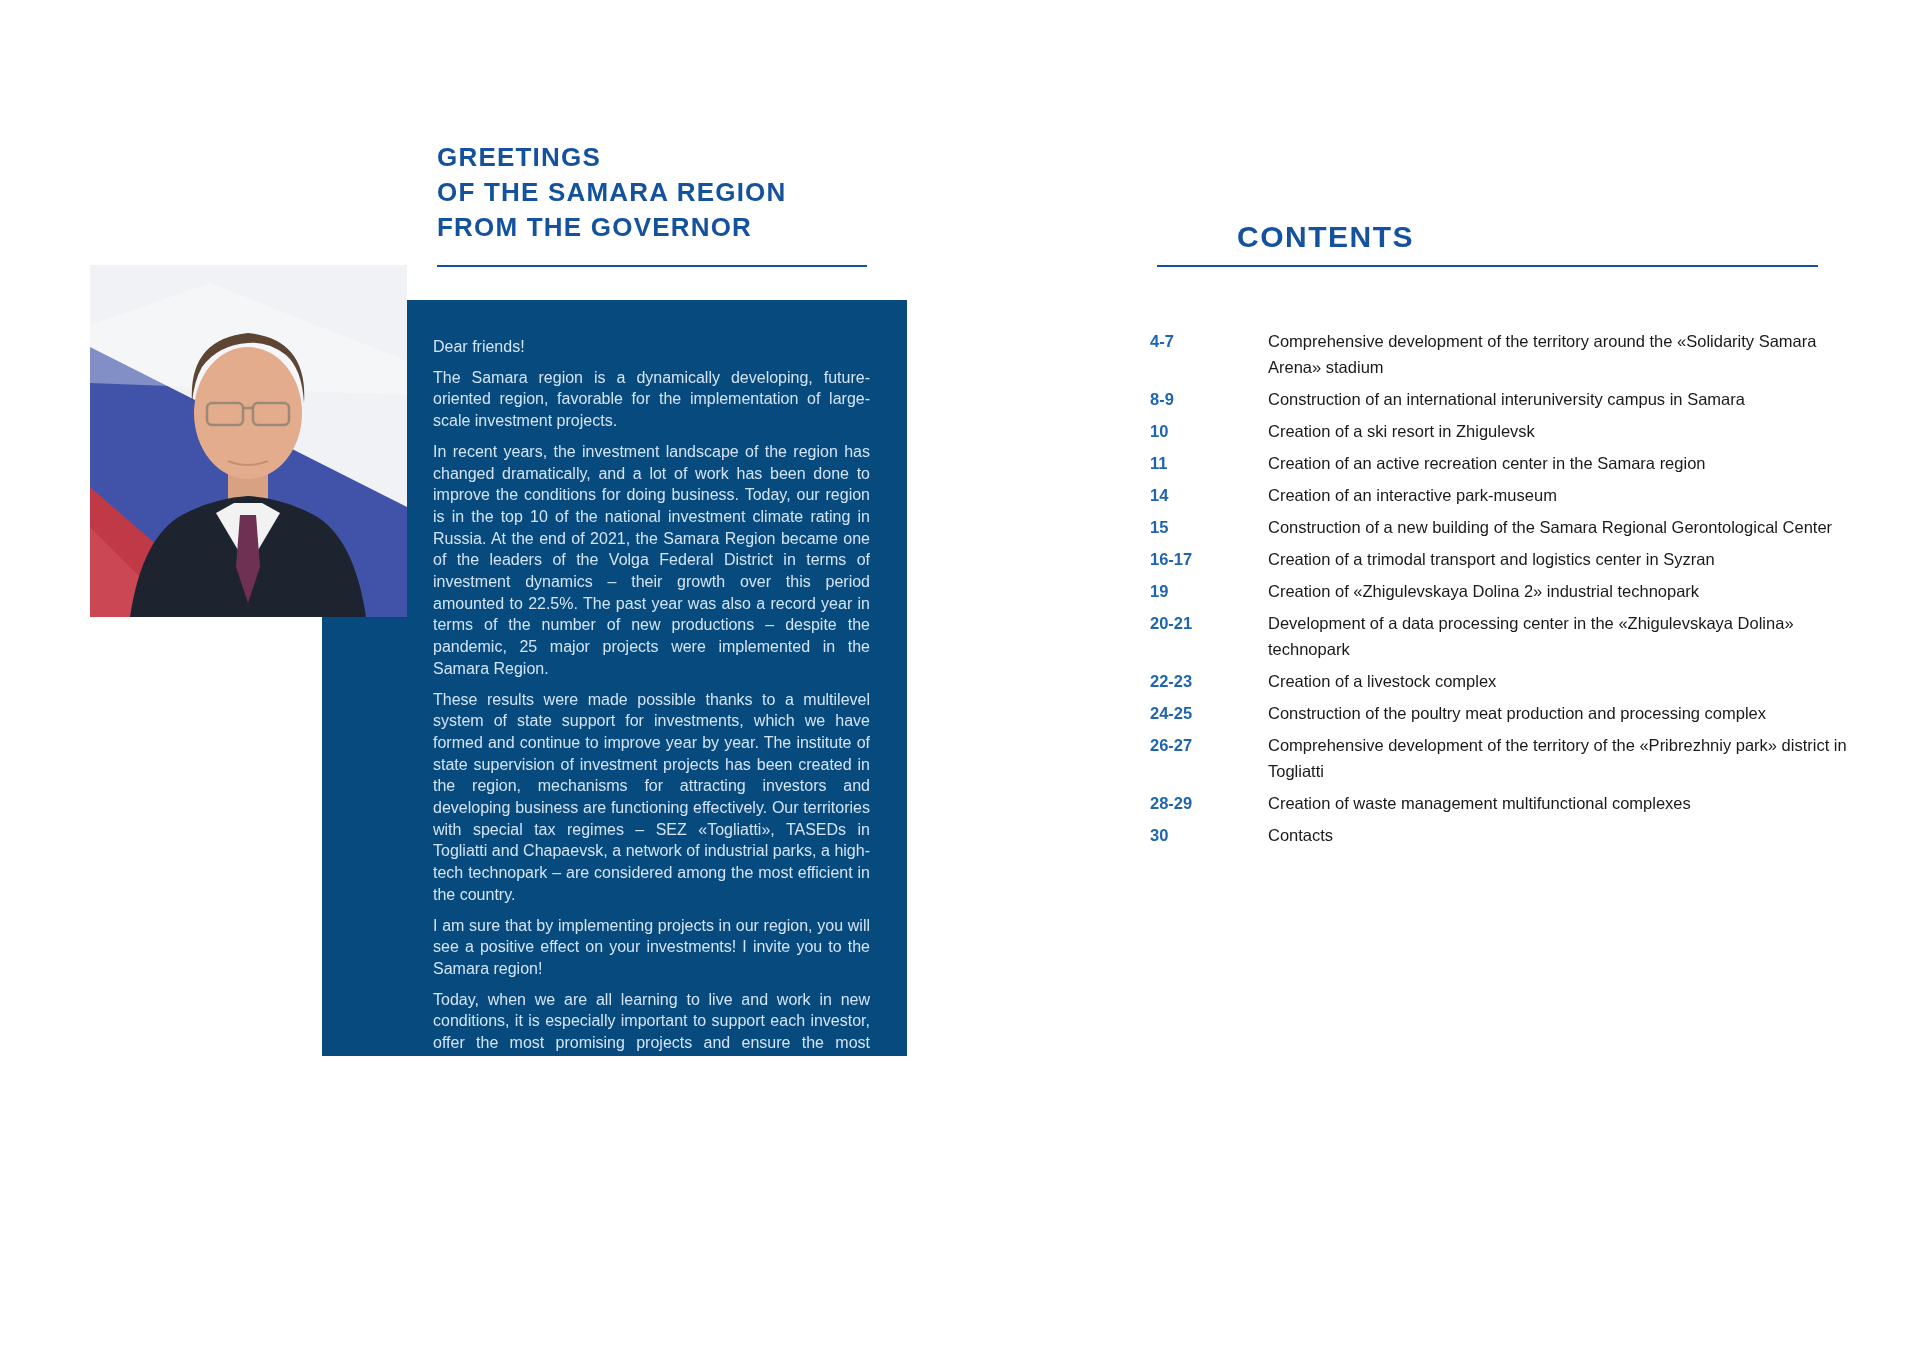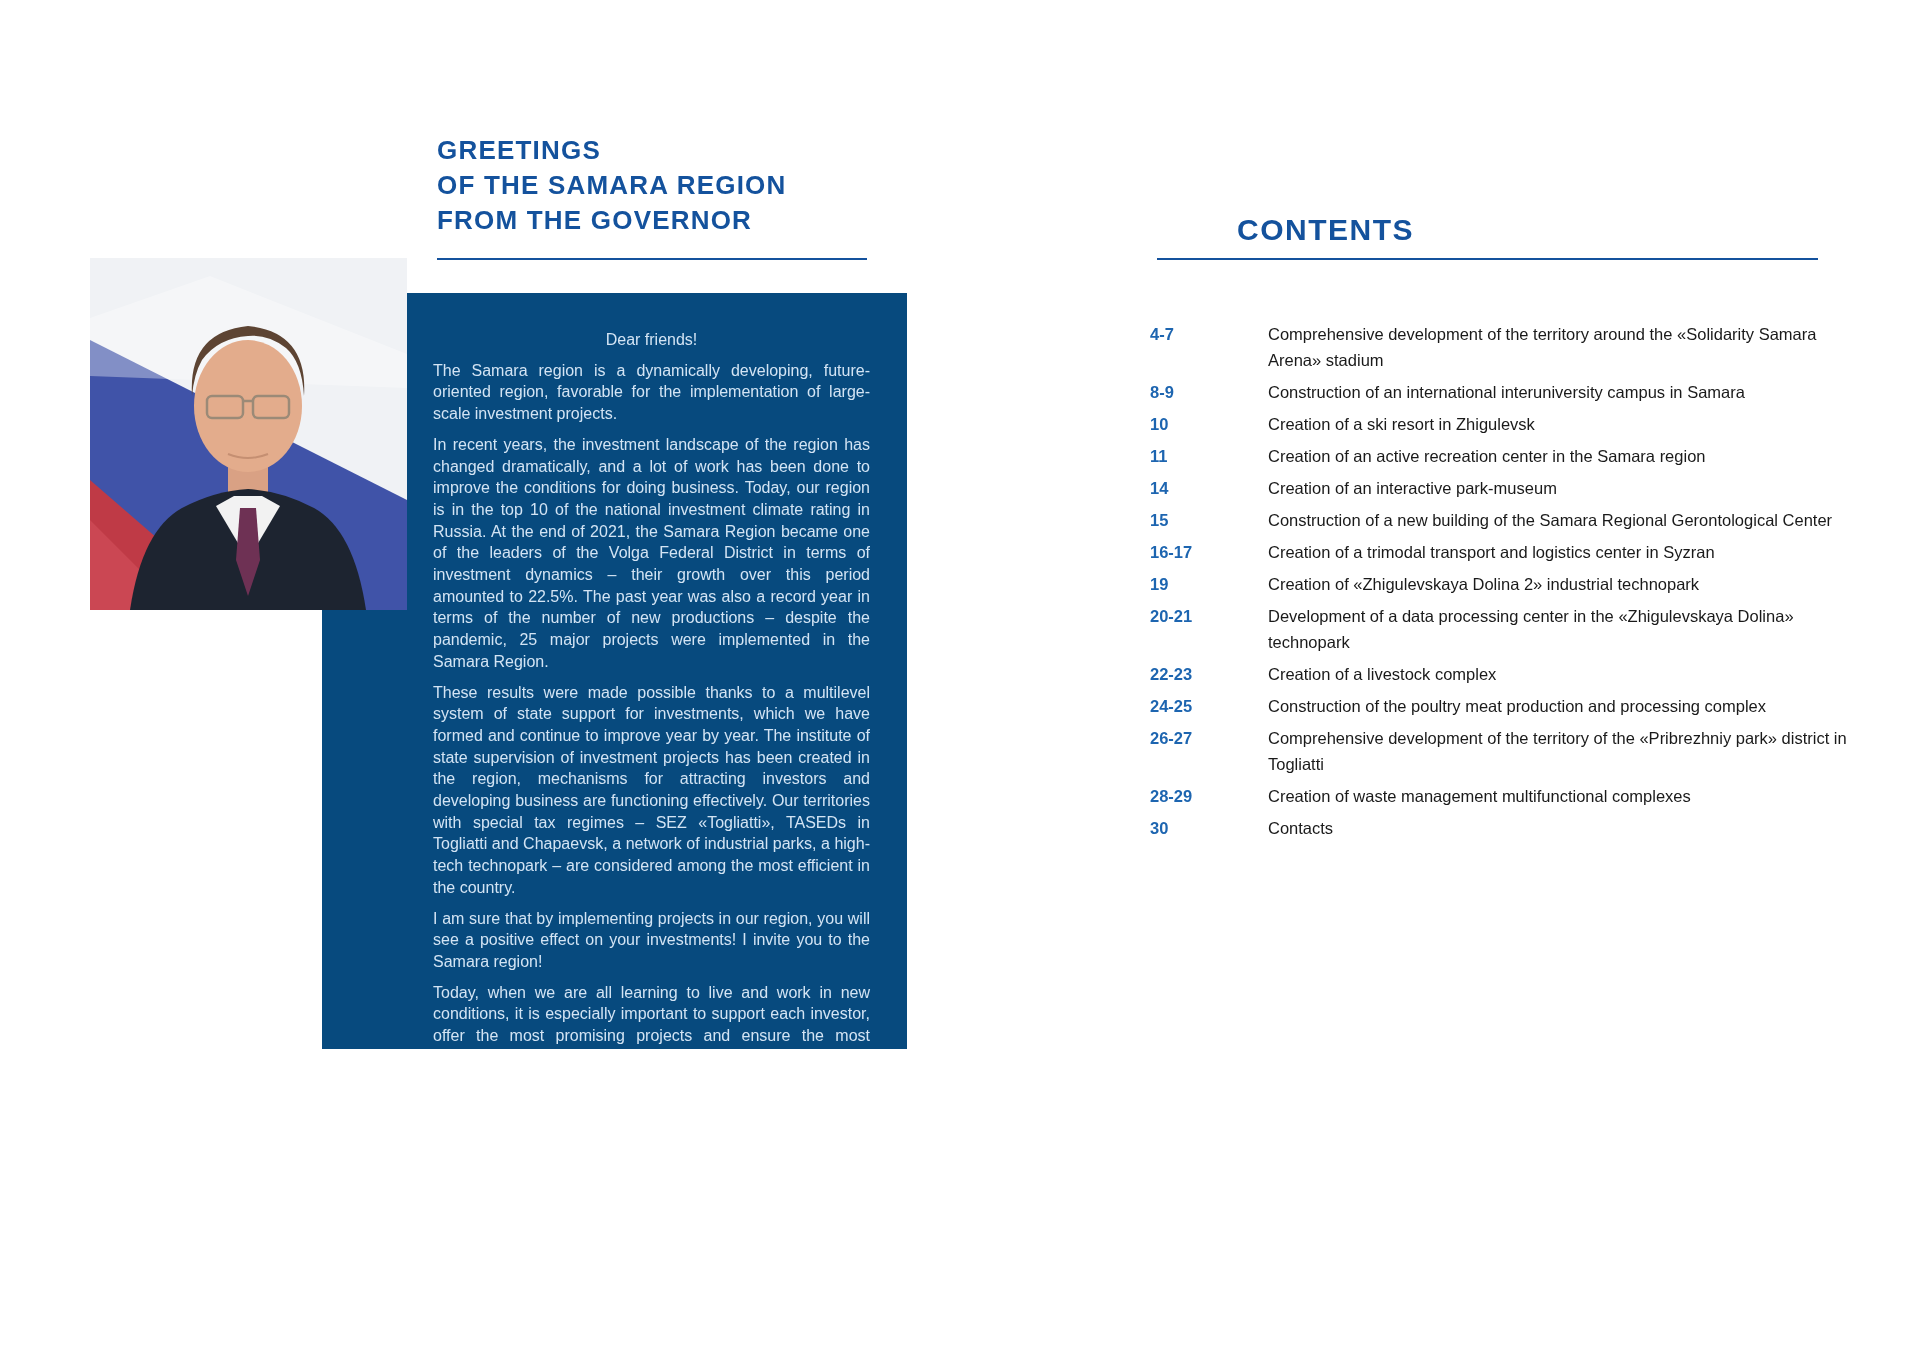--- a/index.html
+++ b/index.html
@@ -1,20 +1,20 @@
 <!DOCTYPE html>
 <html><head>
 <meta charset="utf-8">
 <style>
   * { margin:0; padding:0; box-sizing:border-box; }
   html,body { background:#ffffff; }
   body { font-family:"Liberation Sans", sans-serif; }
   .page {
     position:relative; width:1920px; height:1049px; background:#ffffff;
-    overflow:hidden; margin:0 auto;
+    overflow:hidden; margin:7px auto;
   }
 
   
   .gov-title {
     position:absolute; left:437px; top:133px;
     font-size:26px; line-height:35px; font-weight:bold;
     letter-spacing:1.2px; color:#14529d; white-space:nowrap;
   }
   .title-rule {
     position:absolute; left:437px; top:258px; width:430px; height:2px;
@@ -24,21 +24,21 @@
     position:absolute; left:322px; top:293px; width:585px; height:973px;
     background:#074a7e;
   }
   .box-text {
     position:absolute; left:0; top:0; width:585px;
     padding:36px 37px 0 111px;
     color:#d3e4f4; font-size:16px; line-height:21.7px;
     text-align:justify;
   }
   .box-text p { margin-bottom:9px; }
-  .box-text p.salutation { text-align:center; }
+  .box-text p.salutation { text-align:left; }
   .signature {
     position:absolute; right:37px; top:818px; text-align:right;
     color:#ffffff; font-weight:normal; font-size:16px; line-height:20px;
   }
   .photo {
     position:absolute; left:90px; top:258px; width:317px; height:352px;
     display:block;
   }
 
   

